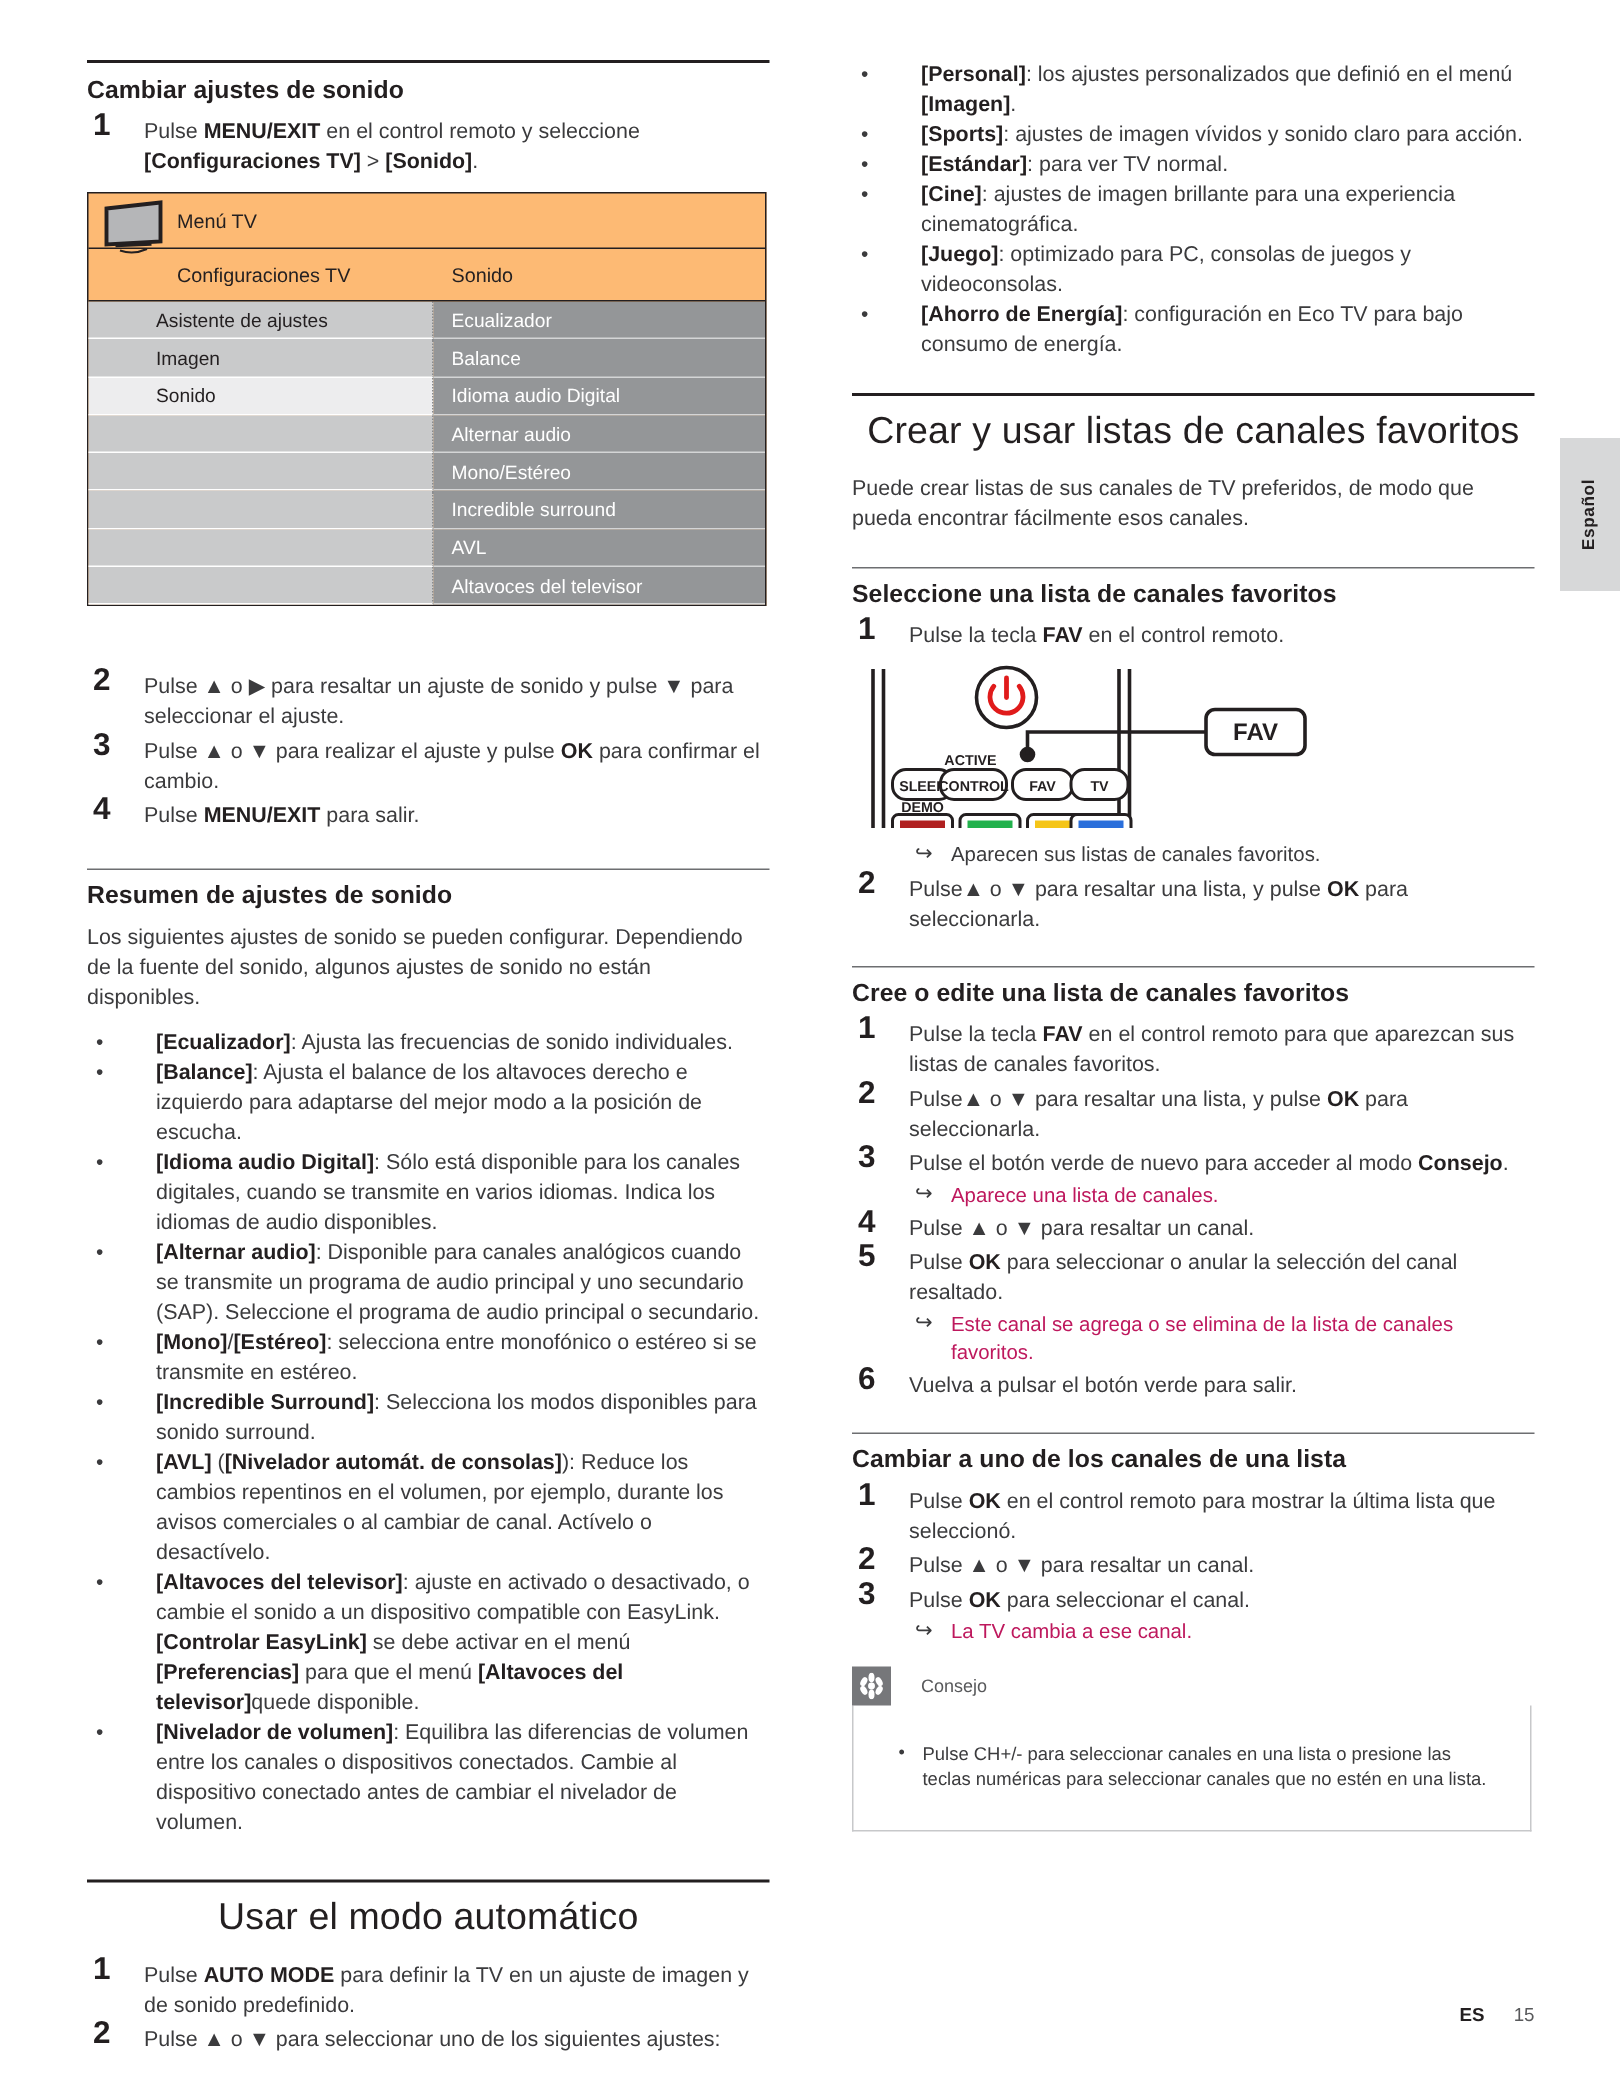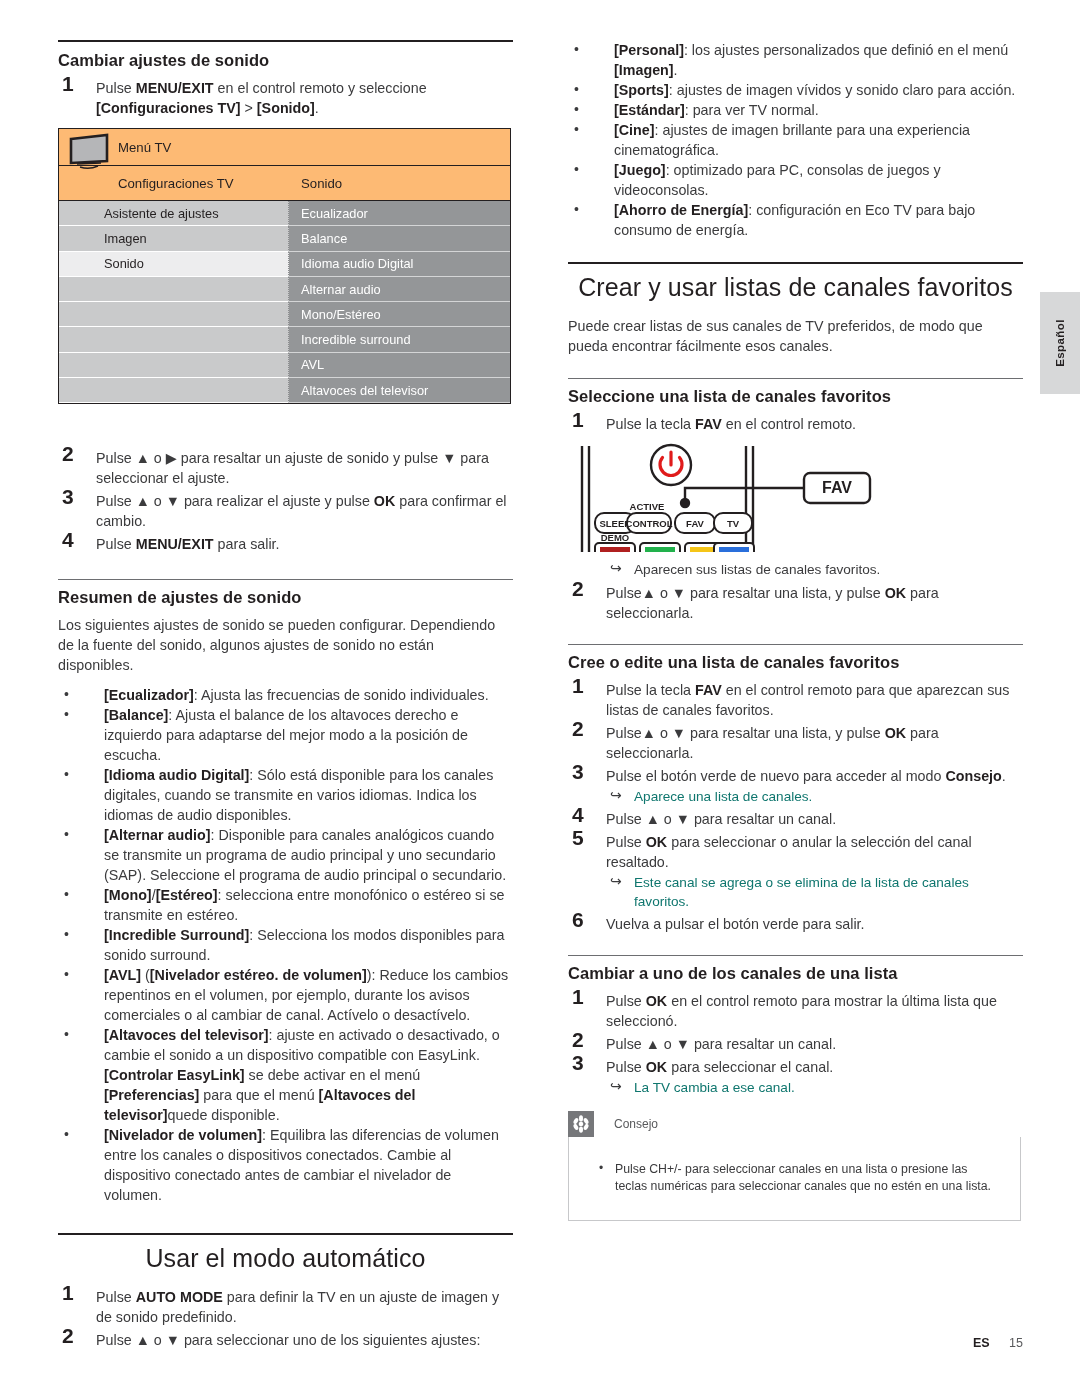--- a/index.html
+++ b/index.html
@@ -82,21 +82,21 @@
     left: 4px;
     top: -4px;
     font-size: 21px;
     font-weight: bold;
     color: #231f20;
   }
   .arrow-note {
     display: block;
     font-size: 13.6px;
     line-height: 19px;
-    color: #0f766e;
+    color: #be185d;
     padding-left: 28px;
     position: relative;
     margin-top: 1px;
   }
   .arrow-note::before {
     content: "\21AA";
     position: absolute;
     left: 4px;
     top: -1px;
     font-size: 14px;
@@ -442,21 +442,21 @@
     <h2 class="sub">Resumen de ajustes de sonido</h2>
     <p class="body">Los siguientes ajustes de sonido se pueden configurar. Dependiendo de la fuente del sonido, algunos ajustes de sonido no están disponibles.</p>
 
     <ul class="bul" id="summary-bullets">
         <li><b>[Ecualizador]</b>: Ajusta las frecuencias de sonido individuales.</li>
         <li><b>[Balance]</b>: Ajusta el balance de los altavoces derecho e izquierdo para adaptarse del mejor modo a la posición de escucha.</li>
         <li><b>[Idioma audio Digital]</b>: Sólo está disponible para los canales digitales, cuando se transmite en varios idiomas. Indica los idiomas de audio disponibles.</li>
         <li><b>[Alternar audio]</b>: Disponible para canales analógicos cuando se transmite un programa de audio principal y uno secundario (SAP). Seleccione el programa de audio principal o secundario.</li>
         <li><b>[Mono]</b>/<b>[Estéreo]</b>: selecciona entre monofónico o estéreo si se transmite en estéreo.</li>
         <li><b>[Incredible Surround]</b>: Selecciona los modos disponibles para sonido surround.</li>
-        <li><b>[AVL]</b> (<b>[Nivelador estéreo. de volumen]</b>): Reduce los cambios repentinos en el volumen, por ejemplo, durante los avisos comerciales o al cambiar de canal. Actívelo o desactívelo.</li>
+        <li><b>[AVL]</b> (<b>[Nivelador automát. de consolas]</b>): Reduce los cambios repentinos en el volumen, por ejemplo, durante los avisos comerciales o al cambiar de canal. Actívelo o desactívelo.</li>
         <li><b>[Altavoces del televisor]</b>: ajuste en activado o desactivado, o cambie el sonido a un dispositivo compatible con EasyLink. <b>[Controlar EasyLink]</b> se debe activar en el menú <b>[Preferencias]</b> para que el menú <b>[Altavoces del televisor]</b>quede disponible.</li>
         <li><b>[Nivelador de volumen]</b>: Equilibra las diferencias de volumen entre los canales o dispositivos conectados. Cambie al dispositivo conectado antes de cambiar el nivelador de volumen.</li>
       </ul>
 
     <div style="height:28px"></div>
     <div class="rule-thick"></div>
     <h1 class="sec">Usar el modo automático</h1>
 
     <ol class="steps">
       <li><span>Pulse <b>AUTO MODE</b> para definir la TV en un ajuste de imagen y de sonido predefinido.</span></li>

